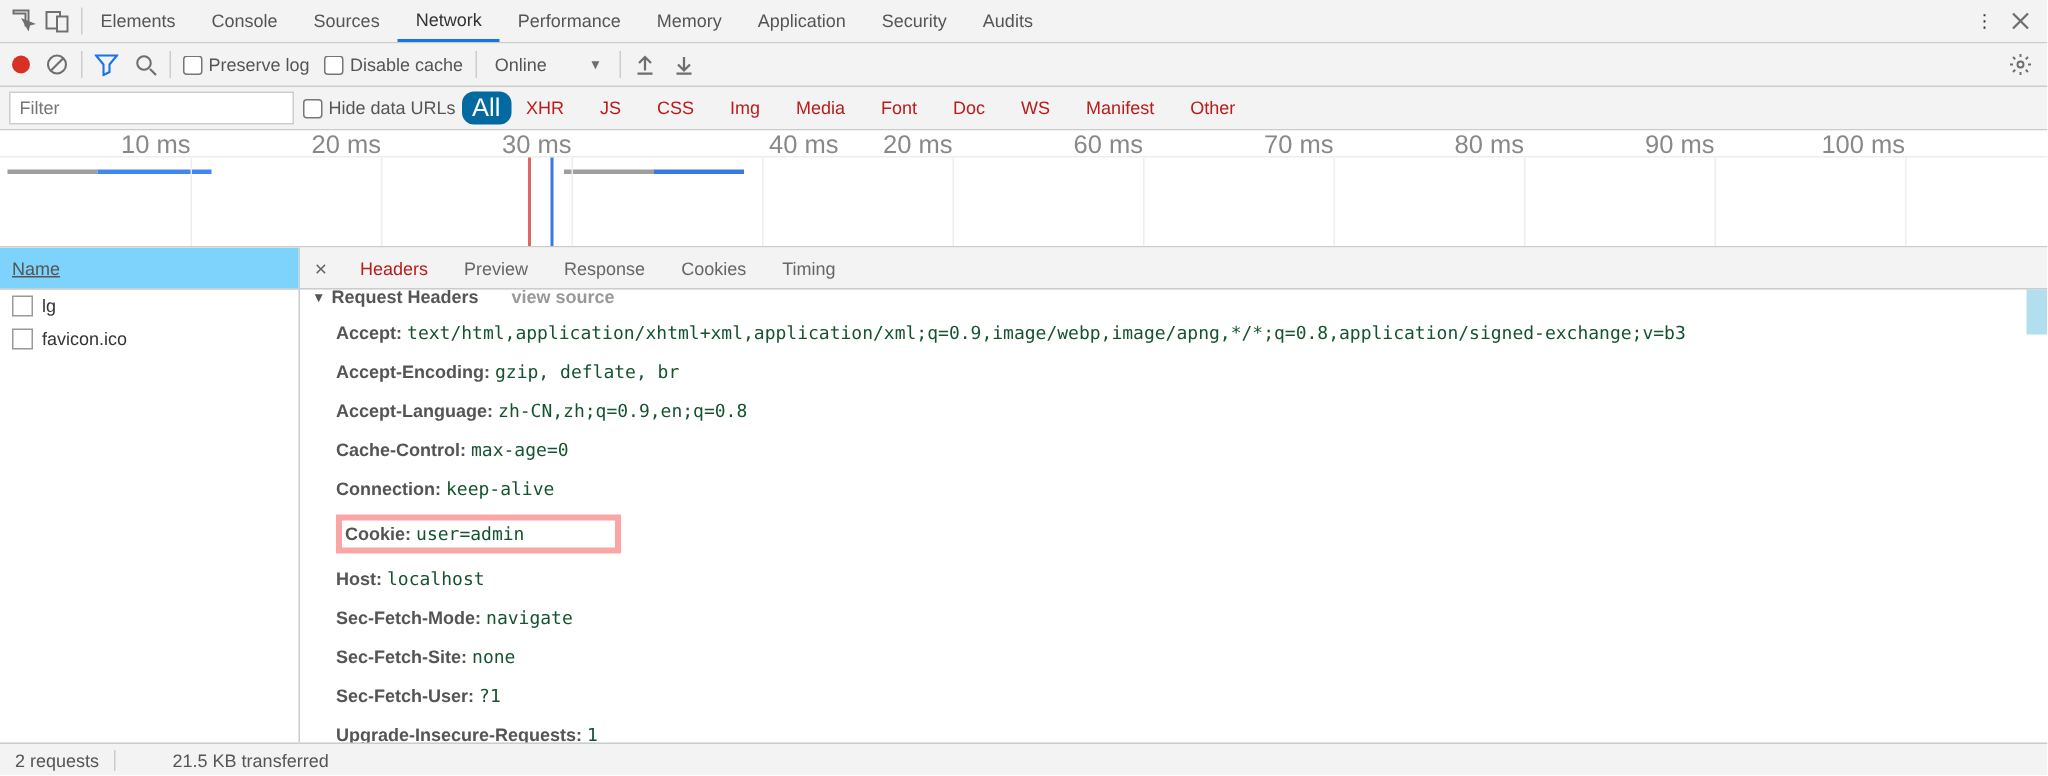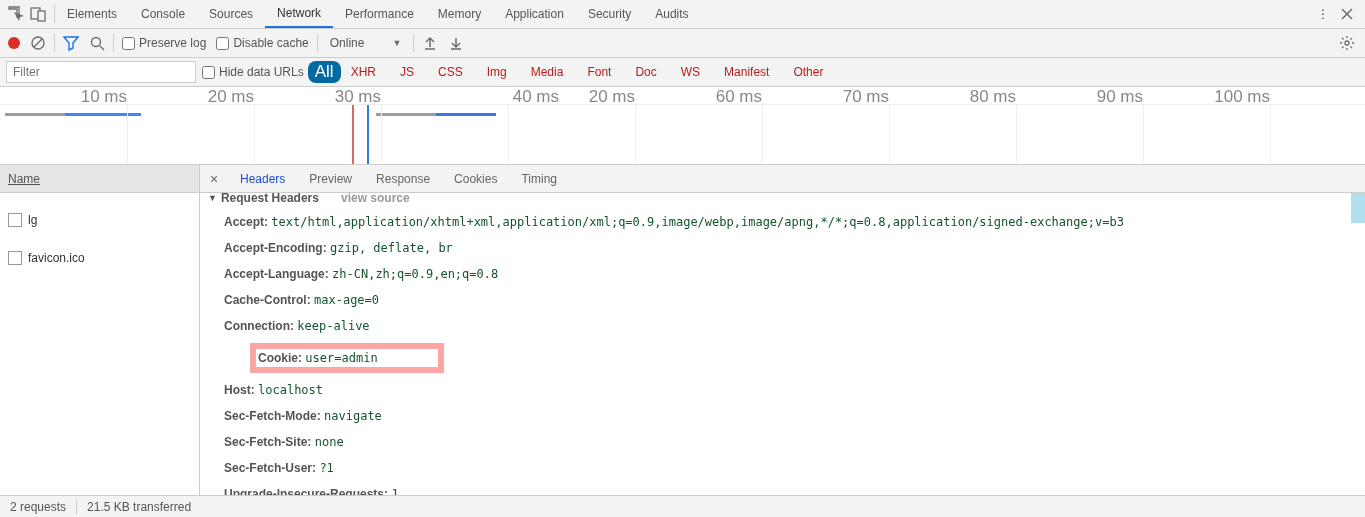--- a/index.html
+++ b/index.html
@@ -27,38 +27,38 @@
 .pill { background: #0369a1; color: #fff; border-radius: 8px; padding: 1px 7px; font-size: 17px; margin: 12px 4px; }
 .filter-types { display: flex; gap: 24px; padding-left: 6px; color: #b91c1c; }
 .filter-types span { cursor: pointer; }
 .timeline { height: 78px; border-bottom: 1px solid #ccc; background: #fff; position: relative; }
 .ruler { height: 18px; border-bottom: 1px solid #eee; position: relative; }
 .tick { position: absolute; top: 0; font-size: 17px; color: #888; transform: translateX(-100%); }
 .vline { position: absolute; top: 18px; bottom: 0; border-left: 1px solid #eee; }
 .bar { position: absolute; height: 3px; top: 26px; }
 .main { flex: 1; display: flex; min-height: 0; }
 .names { width: 200px; border-right: 1px solid #ccc; display: flex; flex-direction: column; }
-.names-hdr { height: 28px; border-bottom: 1px solid #ccc; background: #e5e5e5; display: flex; align-items: center; padding: 0 8px; color: #555; text-decoration: underline; }
+.names-hdr { height: 28px; border-bottom: 1px solid #ccc; background: #7dd3fc; display: flex; align-items: center; padding: 0 8px; color: #555; text-decoration: underline; }
 .names-list { flex: 1; }
-.name-row { display: flex; align-items: center; gap: 6px; padding: 4px 8px; cursor: pointer; margin-top: 16px; }
+.name-row { display: flex; align-items: center; gap: 6px; padding: 4px 8px; cursor: pointer; }
 .doc-icon { width: 14px; height: 14px; border: 1px solid #999; font-size: 8px; display: flex; align-items: center; justify-content: center; color: #999; flex-shrink: 0; }
 .details { flex: 1; display: flex; flex-direction: column; min-width: 0; position: relative; }
 .dtabs { height: 28px; border-bottom: 1px solid #ccc; background: #f3f3f3; display: flex; align-items: center; }
 .close-x { width: 28px; text-align: center; color: #666; cursor: pointer; font-size: 14px; }
 .dtab { padding: 0 12px; height: 100%; display: flex; align-items: center; color: #666; cursor: pointer; }
-.dtab.active { color: #1d4ed8; }
+.dtab.active { color: #b91c1c; }
 .dbody { flex: 1; overflow: hidden; padding: 0 0 0 2px; position: relative; }
 .section-hdr { color: #555; font-weight: bold; padding: 0 6px 4px; font-size: 12px; margin-top: -2px; display: flex; align-items: center; gap: 4px; }
 .section-hdr .vs { font-weight: bold; color: #999; margin-left: 18px; }
 .hdr-row { padding: 4px 0 4px 22px; line-height: 18px; }
 .hdr-key { font-weight: bold; color: #545454; }
 .hdr-val { font-family: Consolas, monospace; color: #14532d; }
-.highlight { border: 6px solid #fca5a5; padding: 0 60px 0 2px; display: inline-block; margin-left: 26px; }
+.highlight { border: 4px solid #fca5a5; padding: 0 60px 0 2px; display: inline-block; }
 .scroll-ind { position: absolute; right: 0; top: 0; width: 14px; height: 30px; background: rgba(0,150,200,0.3); }
-.status { height: 22px; border-top: 1px solid #ccc; background: #f3f3f3; display: flex; align-items: center; }
+.status { height: 22px; border-top: 1px solid #ccc; background: #f3f3f3; display: flex; align-items: center; gap: 28px; }
 .status-item { padding: 0 10px; border-right: 1px solid #ccc; color: #555; }
 </style>
 </head>
 <body>
 
 <div class="tabbar">
   <div class="tabbar-icons">
     <span class="icon">
         <svg viewBox="0 0 16 16">
           <path d="M1 1h10v10H9V3H1z" fill="none" stroke="#6e6e6e" stroke-width="1.3"></path>

